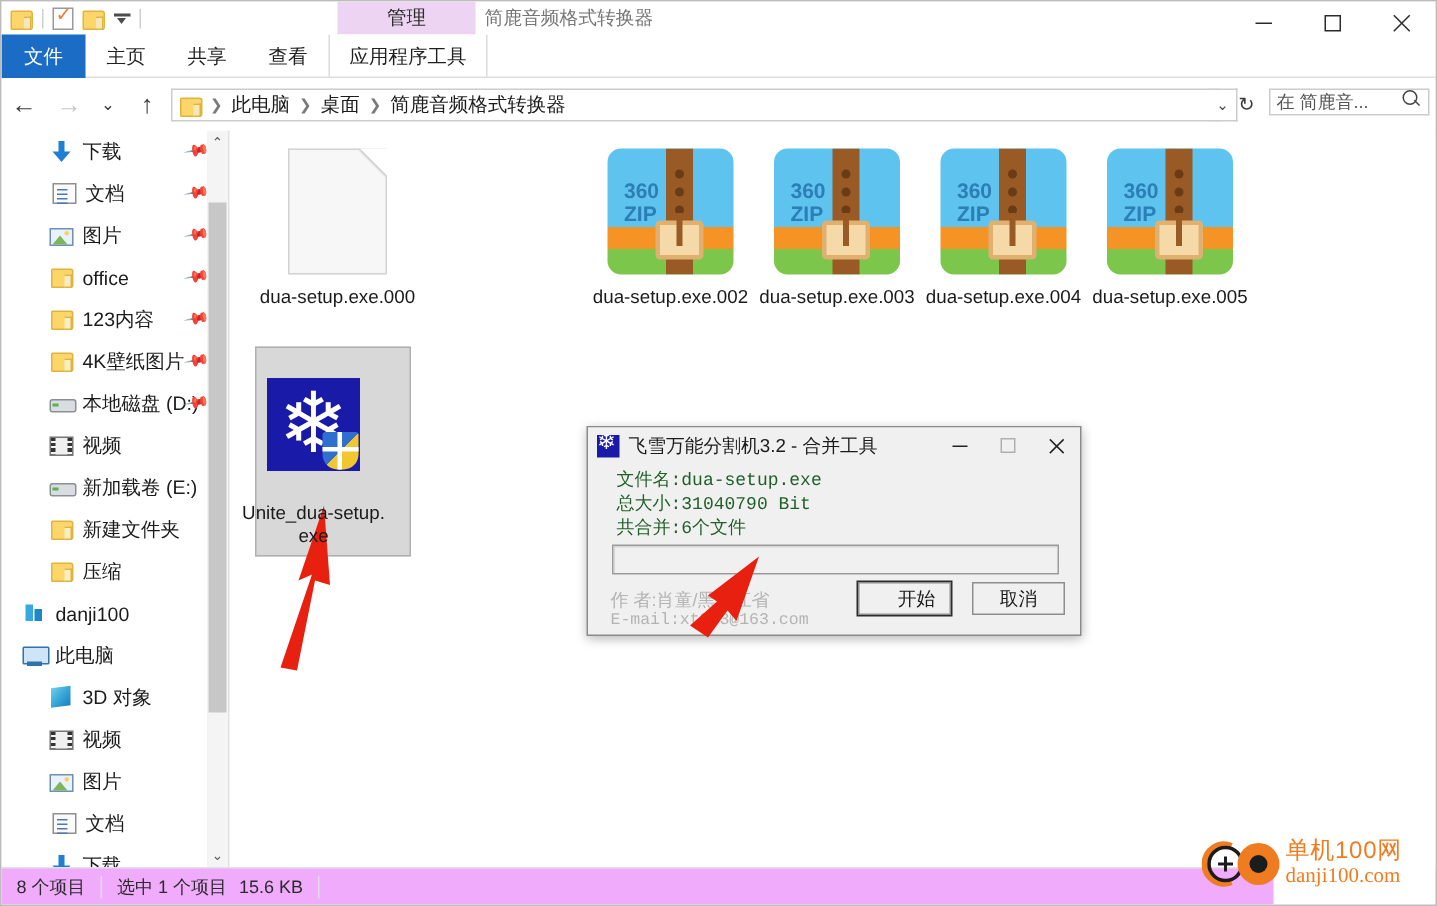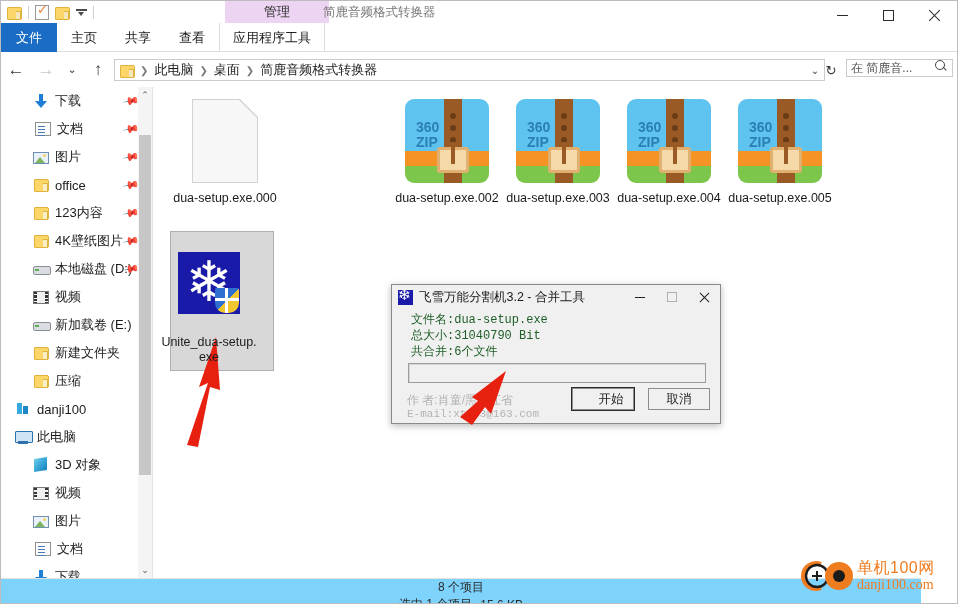--- a/index.html
+++ b/index.html
@@ -56,21 +56,21 @@
     content: ""; position: absolute; left: 0; top: 2px; width: 11px; height: 2px;
     background: #4c4c4c;
   }
   .ico-dropdown::after {
     content: ""; position: absolute; left: 2px; top: 5px;
     border-left: 3.5px solid transparent; border-right: 3.5px solid transparent;
     border-top: 4px solid #4c4c4c;
   }
 
   .mgmt-tab {
-    position: absolute; left: 224px; top: 0px; width: 104px; height: 22px;
+    position: absolute; left: 224px; top: 0px; width: 92px; height: 22px;
     background: #edd4f2; color: #2b2b2b; font-size: 13px;
     display: flex; align-items: center; justify-content: center;
   }
   .win-title {
     position: absolute; left: 322px; top: 0; height: 22px;
     display: flex; align-items: center;
     font-size: 12.5px; color: #767676;
   }
 
   .wbtns { position: absolute; right: 0; top: 0; display: flex; }
@@ -390,23 +390,23 @@
     content: ""; position: absolute; left: 10px; top: 0; width: 3px; height: 25px;
     background: #ffffff;
   }
   .ico-snow .shield::before {
     content: ""; position: absolute; left: 0; top: 10px; width: 24px; height: 3px;
     background: #ffffff;
   }
 
   
   .statusbar {
-    position: absolute; left: 0; bottom: 0; width: 920px; height: 25px;
-    background: #7dd3fc; border-top: 1px solid #e2e2e2;
-    display: flex; align-items: center; font-size: 12px; color: #2b2b2b; flex-direction: column;
+    position: absolute; left: 0; bottom: 0; width: 848px; height: 25px;
+    background: #f0abfc; border-top: 1px solid #e2e2e2;
+    display: flex; align-items: center; font-size: 12px; color: #2b2b2b;
   }
   .status-seg { padding: 0 10px; height: 25px; display: flex; align-items: center; }
   .status-div { width: 1px; height: 15px; background: #dedede; }
 
   
   .dialog {
     position: absolute; left: 390px; top: 283px; width: 330px; height: 140px;
     background: #f0f0f0; border: 1px solid #8a8a8a;
     box-shadow: 0 2px 7px rgba(0,0,0,0.28);
     font-family: "Liberation Sans", "DejaVu Sans", sans-serif;

